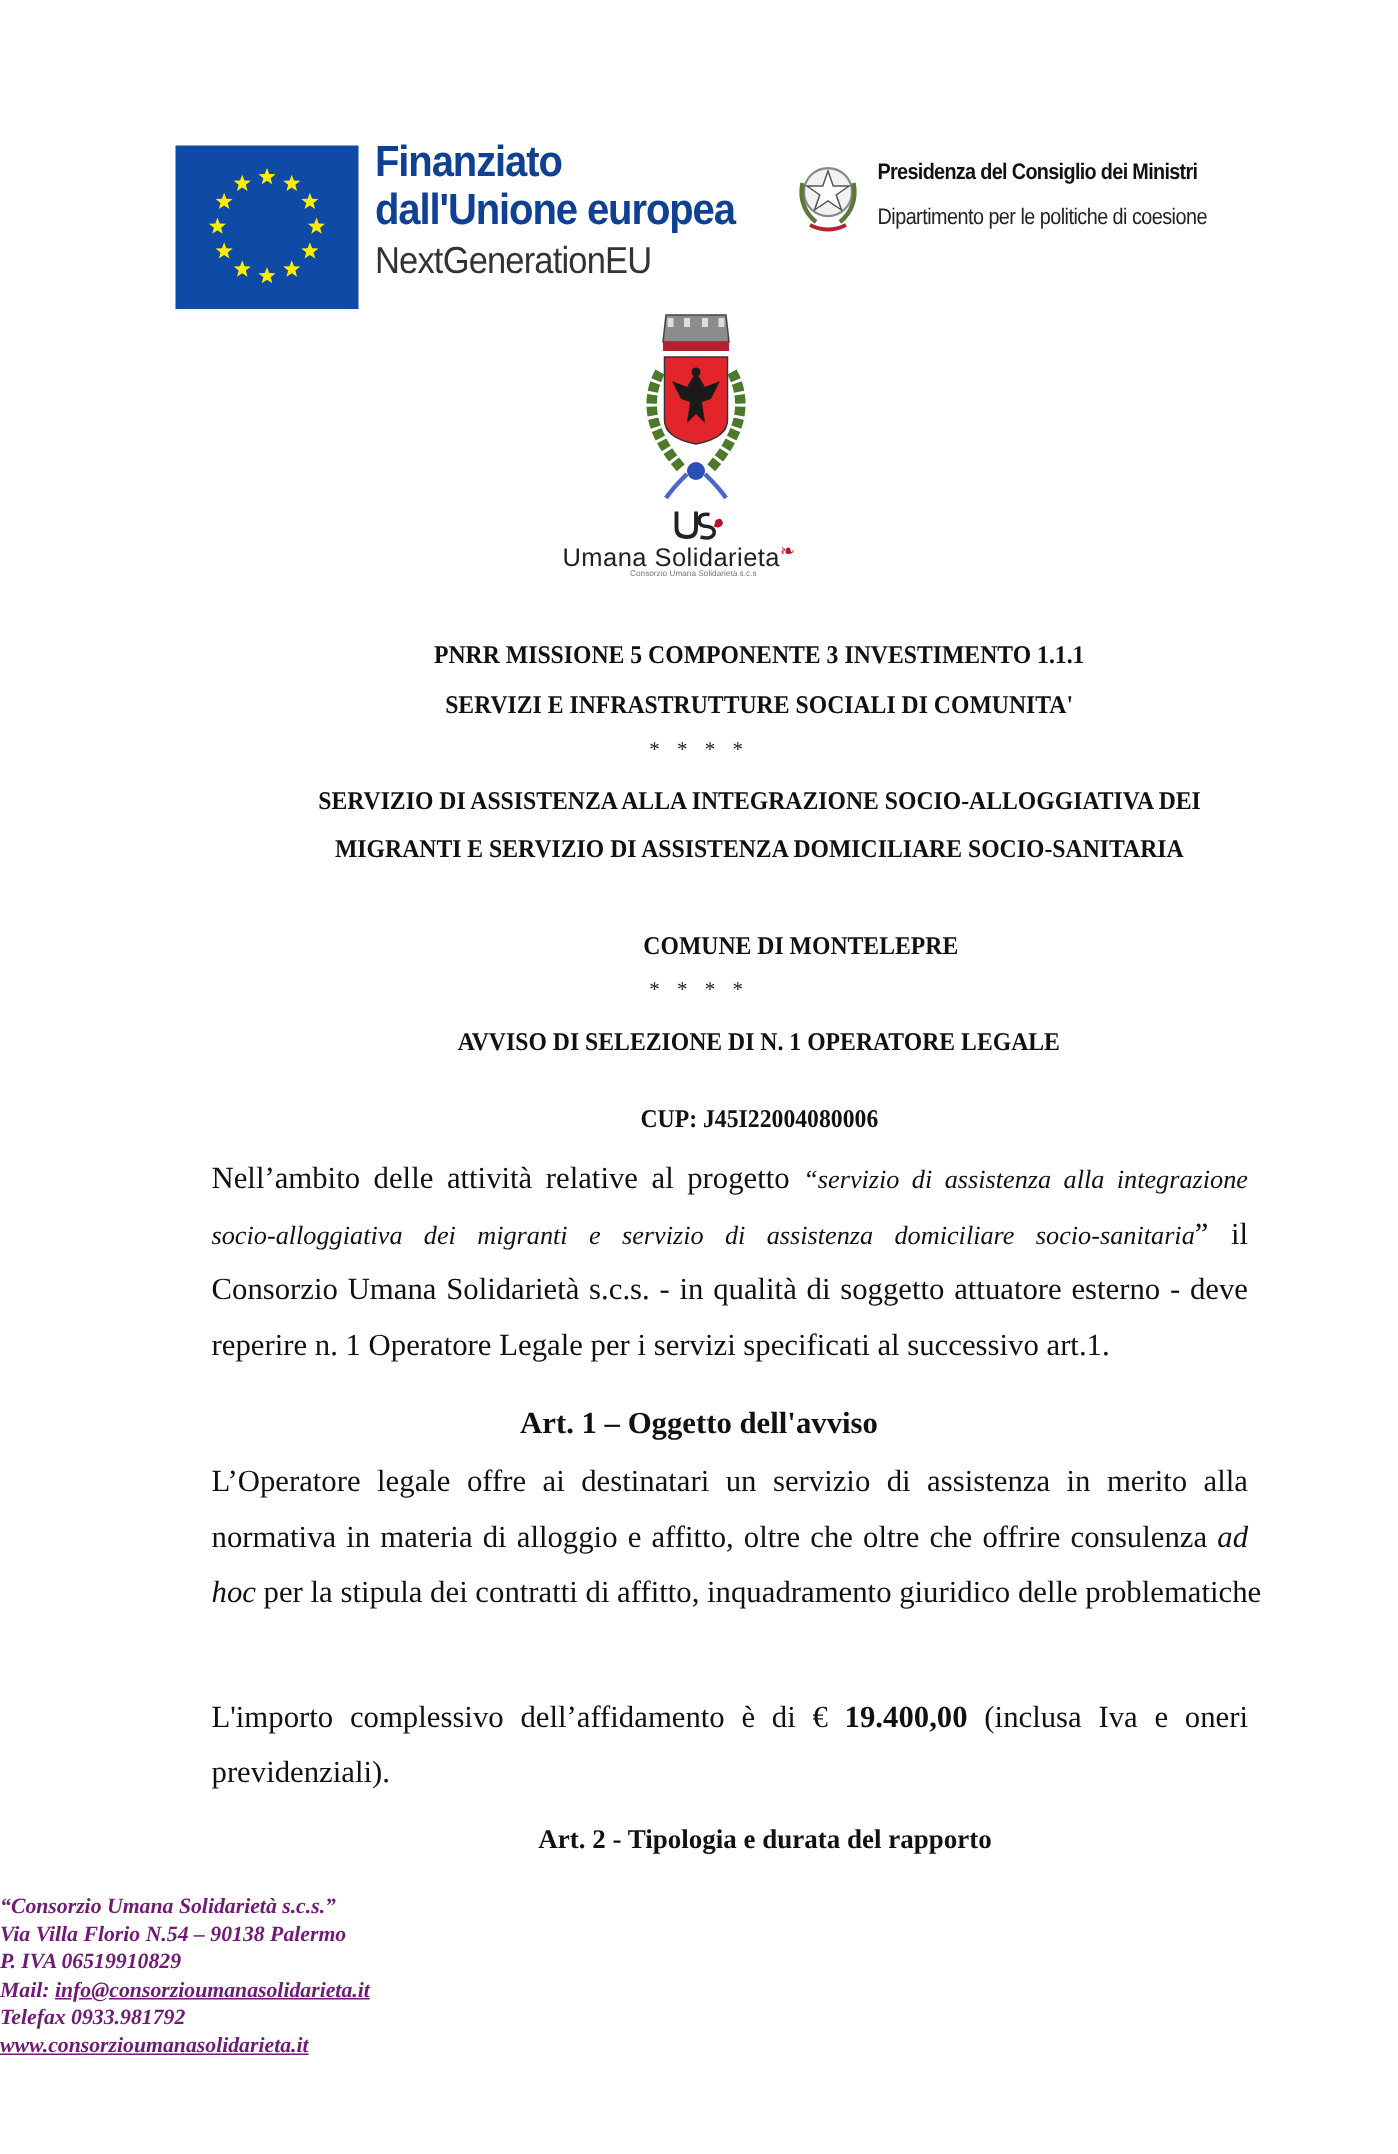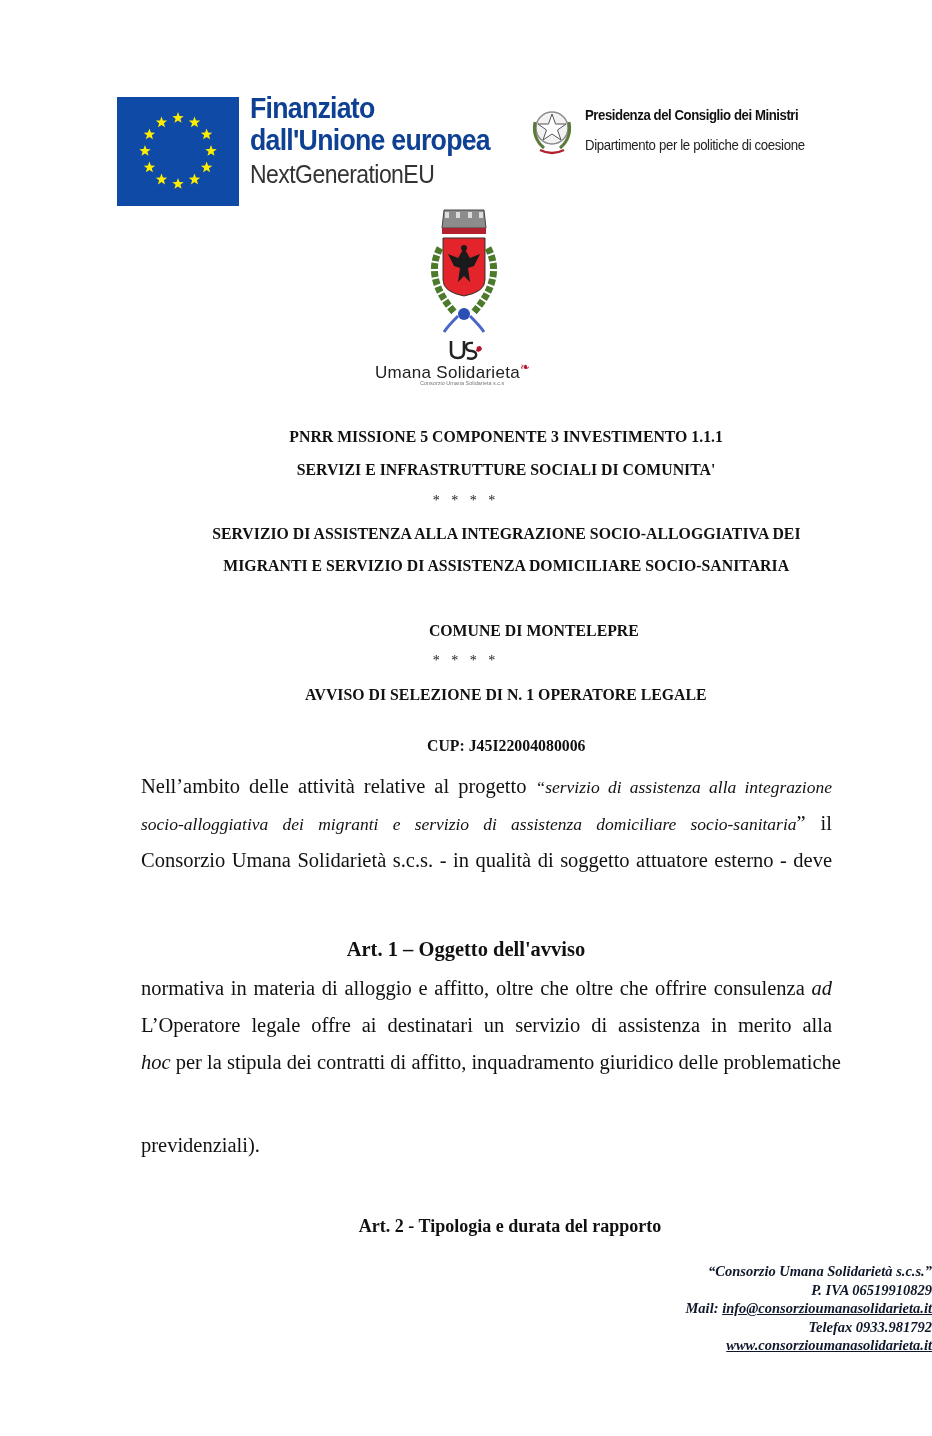--- a/index.html
+++ b/index.html
@@ -31,21 +31,21 @@
 
   
   .para { position: absolute; left: 101px; width: 731px; font-size: 20.5px; line-height: 37px; text-align: justify; text-align-last: left; }
   .para .line { display: block; text-align: justify; text-align-last: justify; white-space: nowrap; height: 37px; overflow: visible; margin-left: 40px; }
   .para .line.last { text-align-last: left; }
   .para .it { font-style: italic; font-size: 17.5px; }
   .art-title { position: absolute; left: 0; width: 932px; text-align: center; font-weight: bold; font-size: 20.5px; }
   .art-title.small { font-size: 18px; margin-left: 44px; }
 
   
-  .footer { position: absolute; left: 0; top: 1262px; width: 932px; text-align: right; font-style: italic; font-weight: bold; font-size: 14.5px; line-height: 18.6px; color: #0f172a; }
+  .footer { position: absolute; left: 0; top: 1262px; width: 932px; text-align: left; font-style: italic; font-weight: bold; font-size: 14.5px; line-height: 18.6px; color: #701a75; }
   .footer .u { text-decoration: underline; }
 </style>
 </head>
 <body>
 
 <div class="eu-flag">
   <svg viewBox="0 0 122 109" id="eu-stars">
       <path d="M61.00 15.00L62.48 18.96L66.71 19.15L63.40 21.78L64.53 25.85L61.00 23.52L57.47 25.85L58.60 21.78L55.29 19.15L59.52 18.96Z" fill="#ffed00"></path>
       <path d="M77.50 19.42L78.98 23.38L83.21 23.57L79.90 26.20L81.03 30.28L77.50 27.94L73.97 30.28L75.10 26.20L71.79 23.57L76.02 23.38Z" fill="#ffed00"></path>
       <path d="M89.58 31.50L91.06 35.46L95.29 35.65L91.98 38.28L93.11 42.35L89.58 40.02L86.05 42.35L87.18 38.28L83.87 35.65L88.10 35.46Z" fill="#ffed00"></path>
@@ -116,33 +116,36 @@
 <div class="hd" style="top:556px;"><span>MIGRANTI E SERVIZIO DI ASSISTENZA DOMICILIARE SOCIO-SANITARIA</span></div>
 <div class="hd" style="top:621px;margin-left:28px;"><span>COMUNE DI MONTELEPRE</span></div>
 <div class="stars" style="top:653px;">* * * *</div>
 <div class="hd" style="top:685px;"><span>AVVISO DI SELEZIONE DI N. 1 OPERATORE LEGALE</span></div>
 <div class="hd" style="top:736px;"><span>CUP: J45I22004080006</span></div>
 
 <div class="para" style="top:768px;">
   <span class="line"><span>Nell’ambito delle attività relative al progetto </span> <span class="it">“servizio di assistenza alla integrazione</span></span>
   <span class="line"><span class="it">socio-alloggiativa dei migranti e servizio di assistenza domiciliare socio-sanitaria</span><span>” il</span></span>
   <span class="line">Consorzio Umana Solidarietà s.c.s. - in qualità di soggetto attuatore esterno - deve</span>
+  <span class="line last">reperire n. 1 Operatore Legale per i servizi specificati al successivo art.1.</span>
 </div>
 
 <div class="art-title" style="top:938px;">Art. 1 – Oggetto dell'avviso</div>
 <div class="para" style="top:970px;">
+  <span class="line">L’Operatore legale offre ai destinatari un servizio di assistenza in merito alla</span>
   <span class="line"><span>normativa in materia di alloggio e affitto, oltre che oltre che offrire consulenza </span><i>ad</i></span>
-  <span class="line">L’Operatore legale offre ai destinatari un servizio di assistenza in merito alla</span>
   <span class="line"><i>hoc</i><span> per la stipula dei contratti di affitto, inquadramento giuridico delle problematiche</span></span>
 </div>
 <div class="para" style="top:1127px;">
+  <span class="line"><span>L'importo complessivo dell’affidamento è di € </span><b>19.400,00</b><span> (inclusa Iva e oneri</span></span>
   <span class="line last">previdenziali).</span>
 </div>
 
 <div class="art-title small" style="top:1216px;">Art. 2 - Tipologia e durata del rapporto</div>
 
 <div class="footer">
   <div>“Consorzio Umana Solidarietà s.c.s.”</div>
+  <div>Via Villa Florio N.54 – 90138 Palermo</div>
   <div>P. IVA 06519910829</div>
   <div><span>Mail: </span><span class="u">info@consorzioumanasolidarieta.it</span></div>
   <div>Telefax 0933.981792</div>
   <div class="u">www.consorzioumanasolidarieta.it</div>
 </div>
 
 </body></html>

